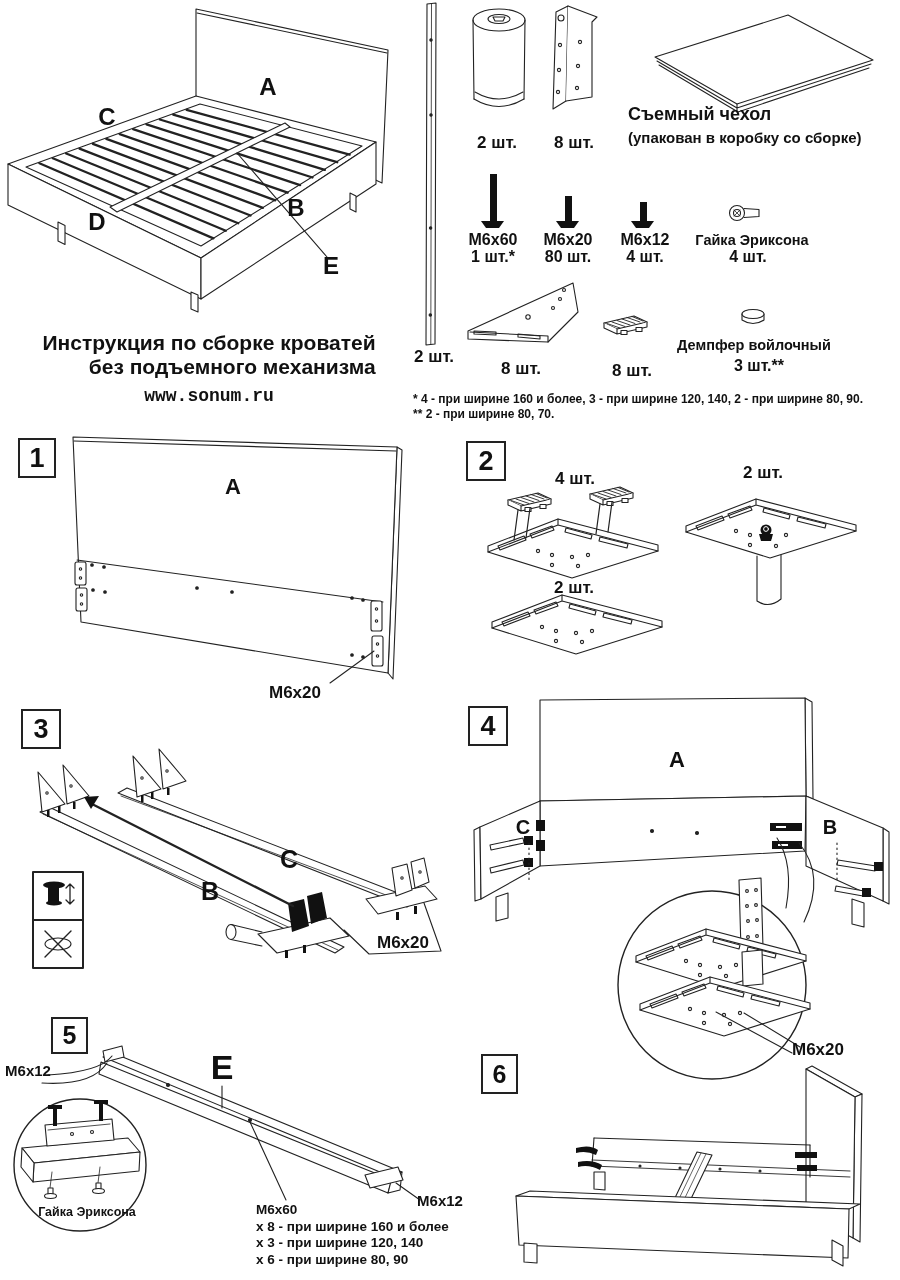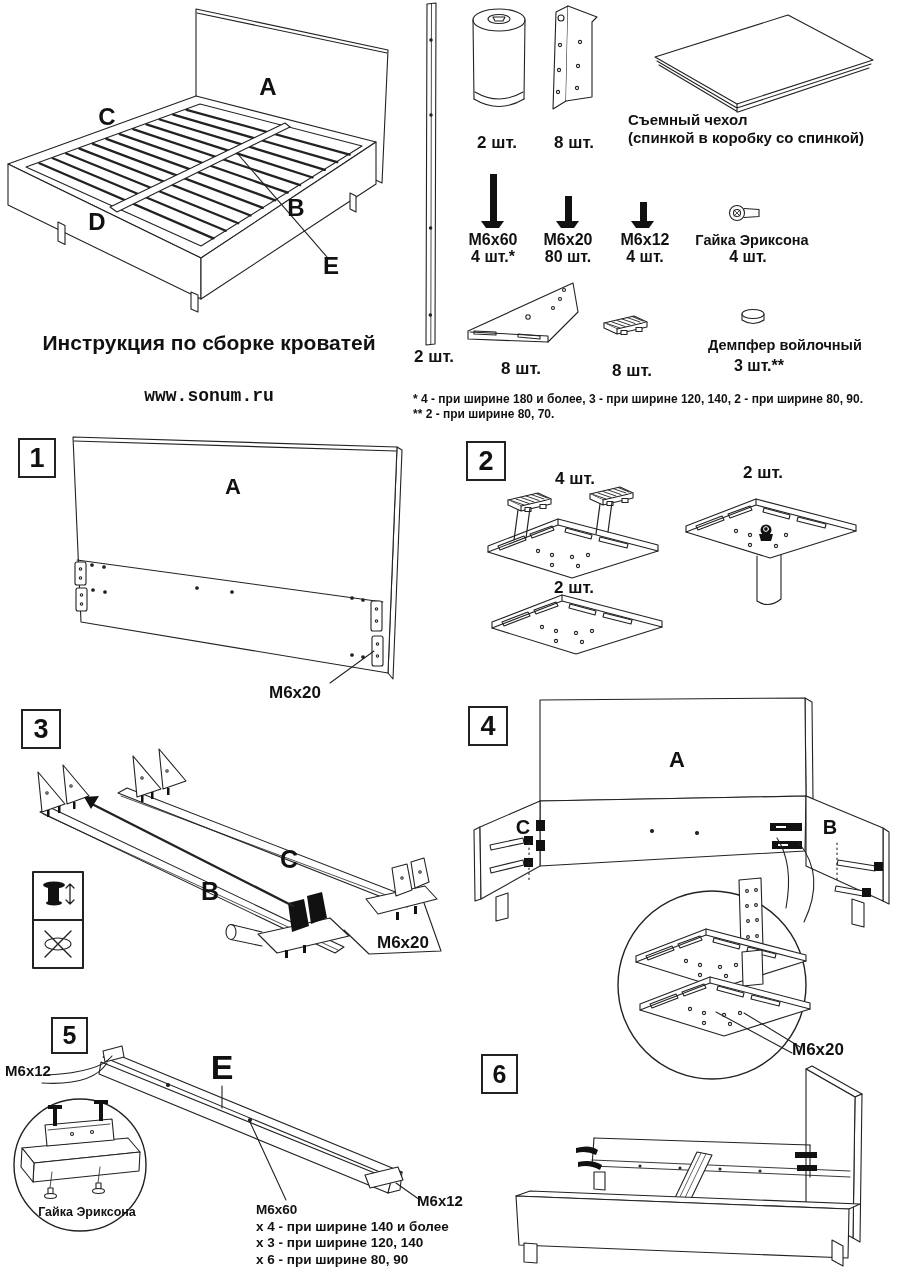--- a/index.html
+++ b/index.html
@@ -298,44 +298,45 @@
 </svg>
 
   <div class="lbl c" style="left:268px;top:74px;font-size:24px;">A</div>
   <div class="lbl c" style="left:107px;top:104px;font-size:24px;">C</div>
   <div class="lbl c" style="left:296px;top:195px;font-size:24px;">B</div>
   <div class="lbl c" style="left:97px;top:209px;font-size:24px;">D</div>
   <div class="lbl c" style="left:331px;top:253px;font-size:24px;">E</div>
 
   <div class="lbl c" style="left:209px;top:331px;font-size:21px;text-align:right;">
     <div>Инструкция по сборке кроватей</div>
+    <div>без подъемного механизма</div>
   </div>
   <div class="lbl c" style="left:209px;top:386px;font-size:18px;font-family:Liberation Mono, monospace;">www.sonum.ru</div>
 
   <div class="lbl c" style="left:434px;top:347px;font-size:17px;">2 шт.</div>
   <div class="lbl c" style="left:497px;top:133px;font-size:17px;">2 шт.</div>
   <div class="lbl c" style="left:574px;top:133px;font-size:17px;">8 шт.</div>
-  <div class="lbl" style="left:628px;top:112px;font-size:15px;">Съемный чехол</div>
-  <div class="lbl" style="left:628px;top:130px;font-size:15px;">(спинкой в коробку со спинкой)</div>
+  <div class="lbl" style="left:628px;top:104px;font-size:18px;">Съемный чехол</div>
+  <div class="lbl" style="left:628px;top:130px;font-size:15px;">(упакован в коробку со сборке)</div>
 
   <div class="lbl c" style="left:493px;top:231px;font-size:16px;">M6x60</div>
-  <div class="lbl c" style="left:493px;top:248px;font-size:16px;">4 шт.*</div>
+  <div class="lbl c" style="left:493px;top:248px;font-size:16px;">1 шт.*</div>
   <div class="lbl c" style="left:568px;top:231px;font-size:16px;">M6x20</div>
   <div class="lbl c" style="left:568px;top:248px;font-size:16px;">80 шт.</div>
   <div class="lbl c" style="left:645px;top:231px;font-size:16px;">M6x12</div>
   <div class="lbl c" style="left:645px;top:248px;font-size:16px;">4 шт.</div>
   <div class="lbl c" style="left:752px;top:232px;font-size:14.5px;">Гайка Эриксона</div>
   <div class="lbl c" style="left:748px;top:248px;font-size:16px;">4 шт.</div>
 
   <div class="lbl c" style="left:521px;top:359px;font-size:17px;">8 шт.</div>
   <div class="lbl c" style="left:632px;top:361px;font-size:17px;">8 шт.</div>
-  <div class="lbl c" style="left:785px;top:337px;font-size:14.5px;">Демпфер войлочный</div>
+  <div class="lbl c" style="left:754px;top:337px;font-size:14.5px;">Демпфер войлочный</div>
   <div class="lbl c" style="left:759px;top:357px;font-size:16px;">3 шт.**</div>
 
-  <div class="lbl" style="left:413px;top:393px;font-size:12px;">* 4 - при ширине 180 и более, 3 - при ширине 120, 140, 2 - при ширине 80, 90.</div>
+  <div class="lbl" style="left:413px;top:393px;font-size:12px;">* 4 - при ширине 160 и более, 3 - при ширине 120, 140, 2 - при ширине 80, 90.</div>
   <div class="lbl" style="left:413px;top:407.5px;font-size:12px;">** 2 - при ширине 80, 70.</div>
 
   <div class="stepbox" style="left:18px;top:438px;width:34px;height:36px;font-size:27px;">1</div>
   <div class="stepbox" style="left:466px;top:441px;width:36px;height:36px;font-size:27px;">2</div>
   <div class="stepbox" style="left:21px;top:709px;width:36px;height:36px;font-size:27px;">3</div>
   <div class="stepbox" style="left:468px;top:706px;width:36px;height:36px;font-size:27px;">4</div>
   <div class="stepbox" style="left:51px;top:1017px;width:33px;height:33px;font-size:25px;">5</div>
   <div class="stepbox" style="left:481px;top:1054px;width:33px;height:36px;font-size:25px;">6</div>
 
   <div class="lbl c" style="left:233px;top:475px;font-size:22px;">A</div>
@@ -352,19 +353,19 @@
   <div class="lbl c" style="left:677px;top:748px;font-size:22px;">A</div>
   <div class="lbl c" style="left:523px;top:816px;font-size:20px;">C</div>
   <div class="lbl c" style="left:830px;top:816px;font-size:20px;">B</div>
   <div class="lbl c" style="left:818px;top:1040px;font-size:17px;">M6x20</div>
 
   <div class="lbl c" style="left:28px;top:1063px;font-size:15px;">M6x12</div>
   <div class="lbl c" style="left:222px;top:1048px;font-size:34px;">E</div>
   <div class="lbl c" style="left:87px;top:1205px;font-size:12.5px;">Гайка Эриксона</div>
   <div class="lbl notes" style="left:256px;top:1202px;font-size:13.5px;line-height:1.24;">
     <div class="ln">M6x60</div>
-    <div class="ln">x 4 - при ширине 140 и более</div>
+    <div class="ln">x 8 - при ширине 160 и более</div>
     <div class="ln">x 3 - при ширине 120, 140</div>
     <div class="ln">x 6 - при ширине 80, 90</div>
   </div>
   <div class="lbl c" style="left:440px;top:1193px;font-size:15px;">M6x12</div>
 
 </div>
 
 </body></html>

